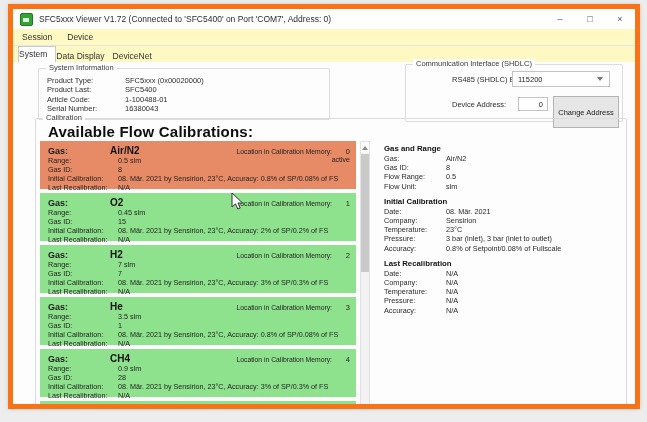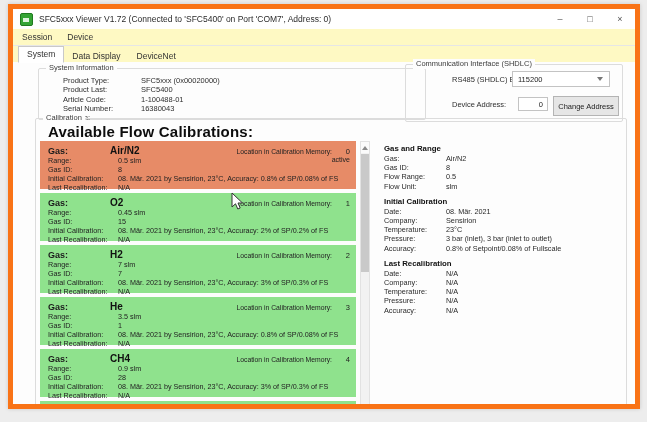--- a/index.html
+++ b/index.html
@@ -19,38 +19,38 @@
   .app-icon:after{content:"";position:absolute;left:2px;top:4px;width:6px;height:4px;background:#dff3df;}
   .title-text{font-size:8.5px;color:#2b2b2b;margin-left:6px;white-space:nowrap;}
   .win-controls{margin-left:auto;display:flex;height:100%;}
   .win-btn{width:30px;height:100%;display:flex;align-items:center;justify-content:center;font-size:9px;color:#555;cursor:default;}
   
   .menubar{height:16px;display:flex;align-items:center;padding-left:9px;gap:15px;border-bottom:1px solid #e6e6e6;}
   .menu-item{font-size:8.5px;color:#333;}
   
   .tabstrip{height:17px;display:flex;align-items:flex-end;padding-left:5px;position:relative;}
   .tabstrip:after{content:"";position:absolute;left:0;right:0;bottom:0;height:1px;background:#d2d2d2;}
-  .tab{font-size:8.5px;color:#333;padding:2px 8px 2px 8px;position:relative;z-index:0;}
+  .tab{font-size:8.5px;color:#333;padding:2px 8px 2px 0;position:relative;z-index:0;}
   .tab.active{background:#fff;border:1px solid #c9c9c9;border-bottom:1px solid #fff;z-index:2;padding-bottom:3px;}
   
   .content{position:absolute;left:0;right:0;top:53px;bottom:0;background:#fdfdfd;}
   .groupbox{position:absolute;border:1px solid #dcdcdc;border-radius:2px;box-sizing:border-box;}
   .gb-label{position:absolute;top:-6px;left:7px;background:#fdfdfd;padding:0 3px;font-size:7.5px;color:#3c3c3c;line-height:10px;}
   
   .info-rows{padding:7px 0 0 8px;}
   .info-row{display:flex;line-height:9.3px;font-size:7.5px;color:#2e2e2e;}
   .info-row .lbl{width:78px;flex:0 0 auto;}
   
   .comm-row{position:absolute;font-size:7.5px;color:#2e2e2e;margin-left:38px;}
   .combobox{position:absolute;left:106px;top:6px;width:98px;height:16px;border:1px solid #c3c3c3;background:#fff;display:flex;align-items:center;box-sizing:border-box;}
   .combobox .val{font-size:7.5px;color:#222;padding-left:5px;flex:1;}
   .combo-arrow{width:7px;height:7px;margin-right:5px;position:relative;}
   .combo-arrow:after{content:"";position:absolute;left:0;top:1px;border-left:3.5px solid transparent;border-right:3.5px solid transparent;border-top:4px solid #777;}
   .addr-input{position:absolute;left:112px;top:32px;width:30px;height:14px;border:1px solid #c3c3c3;background:#fff;font-size:7.5px;text-align:right;padding:0 4px 0 0;box-sizing:border-box;font-family:inherit;color:#222;}
-  .addr-btn{position:absolute;left:147px;top:31px;width:66px;height:20px;background:#e6e6e6;border:1px solid #b4b4b4;font-size:7.5px;color:#222;display:flex;align-items:center;justify-content:center;box-sizing:border-box;}
+  .addr-btn{position:absolute;left:147px;top:31px;width:66px;height:32px;background:#e6e6e6;border:1px solid #b4b4b4;font-size:7.5px;color:#222;display:flex;align-items:center;justify-content:center;box-sizing:border-box;}
   
   .big-heading{font-weight:bold;font-size:15px;color:#0d0d0d;letter-spacing:0.2px;}
   #avail-heading{position:absolute;left:12px;top:4px;}
   #active-heading{position:absolute;left:348px;top:4px;}
   .cards{position:absolute;left:4px;top:22px;width:316px;}
   .card{height:48px;margin-bottom:4px;padding:3px 0 0 0;position:relative;box-sizing:border-box;}
   .card.green{background:#8fe28d;}
   .card.orange{background:#e78b67;}
   .card-head{display:flex;align-items:baseline;padding:1px 6px 0 8px;}
   .card-head .gas-lbl{font-weight:bold;font-size:9px;color:#1c1c1c;width:62px;flex:0 0 auto;}
@@ -96,21 +96,21 @@
   </div>
 
   <div class="tabstrip">
     <div class="tab active">System</div>
     <div class="tab">Data Display</div>
     <div class="tab">DeviceNet</div>
   </div>
 
   <div class="content">
 
-    <div class="groupbox" id="gb-system" style="left:25px;top:6px;width:388px;height:52px;padding-left:16px;">
+    <div class="groupbox" id="gb-system" style="left:25px;top:6px;width:292px;height:52px;">
       <span class="gb-label">System Information</span>
       <div class="info-rows">
         <div class="info-row">
           <span class="lbl">Product Type:</span>
           <span>SFC5xxx (0x00020000)</span>
         </div>
         <div class="info-row">
           <span class="lbl">Product Last:</span>
           <span>SFC5400</span>
         </div>

